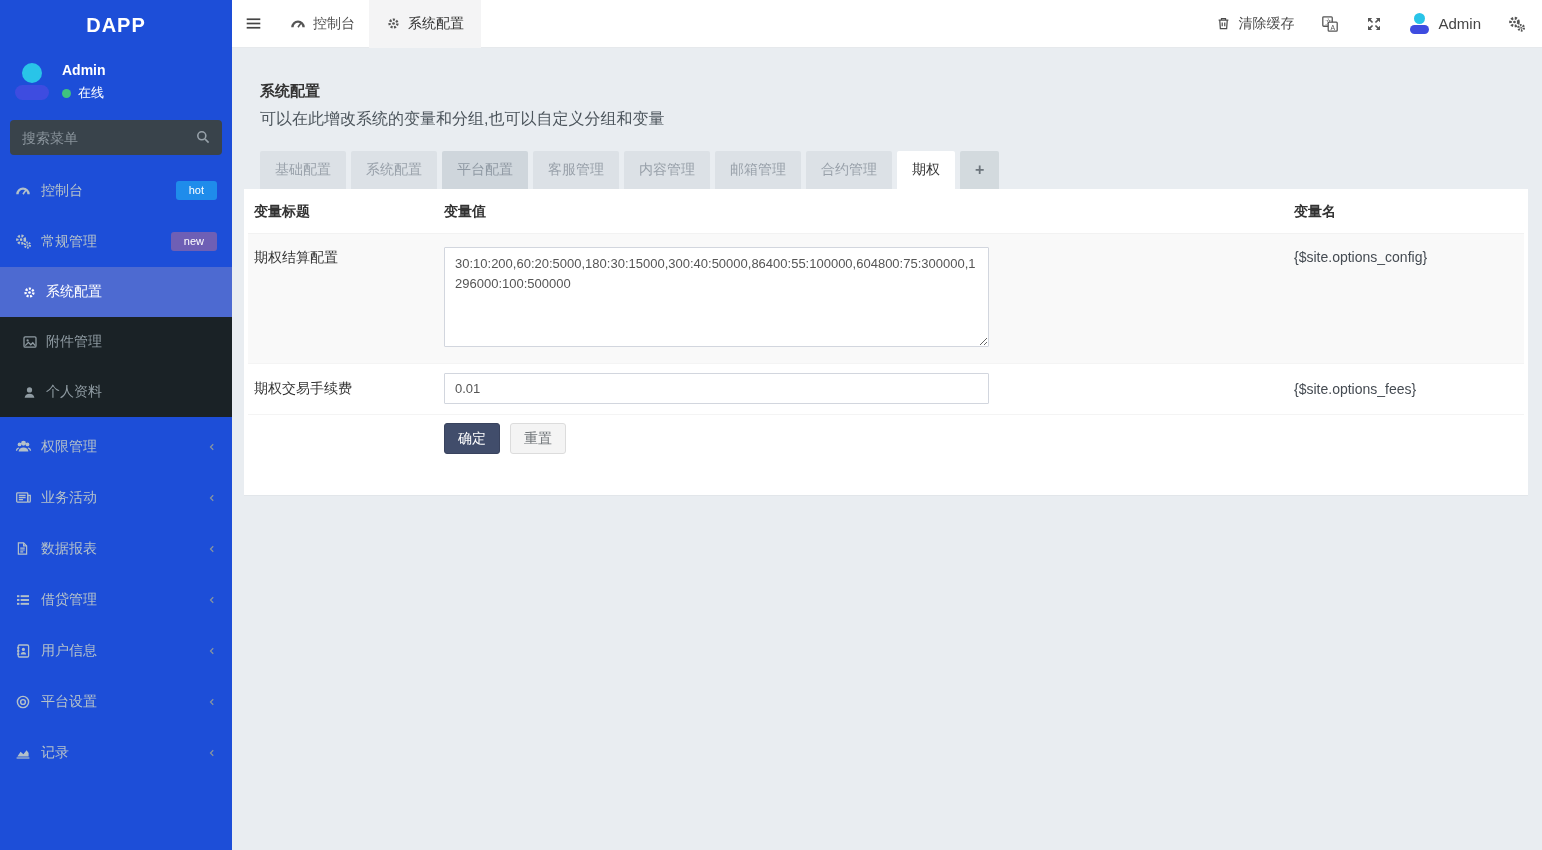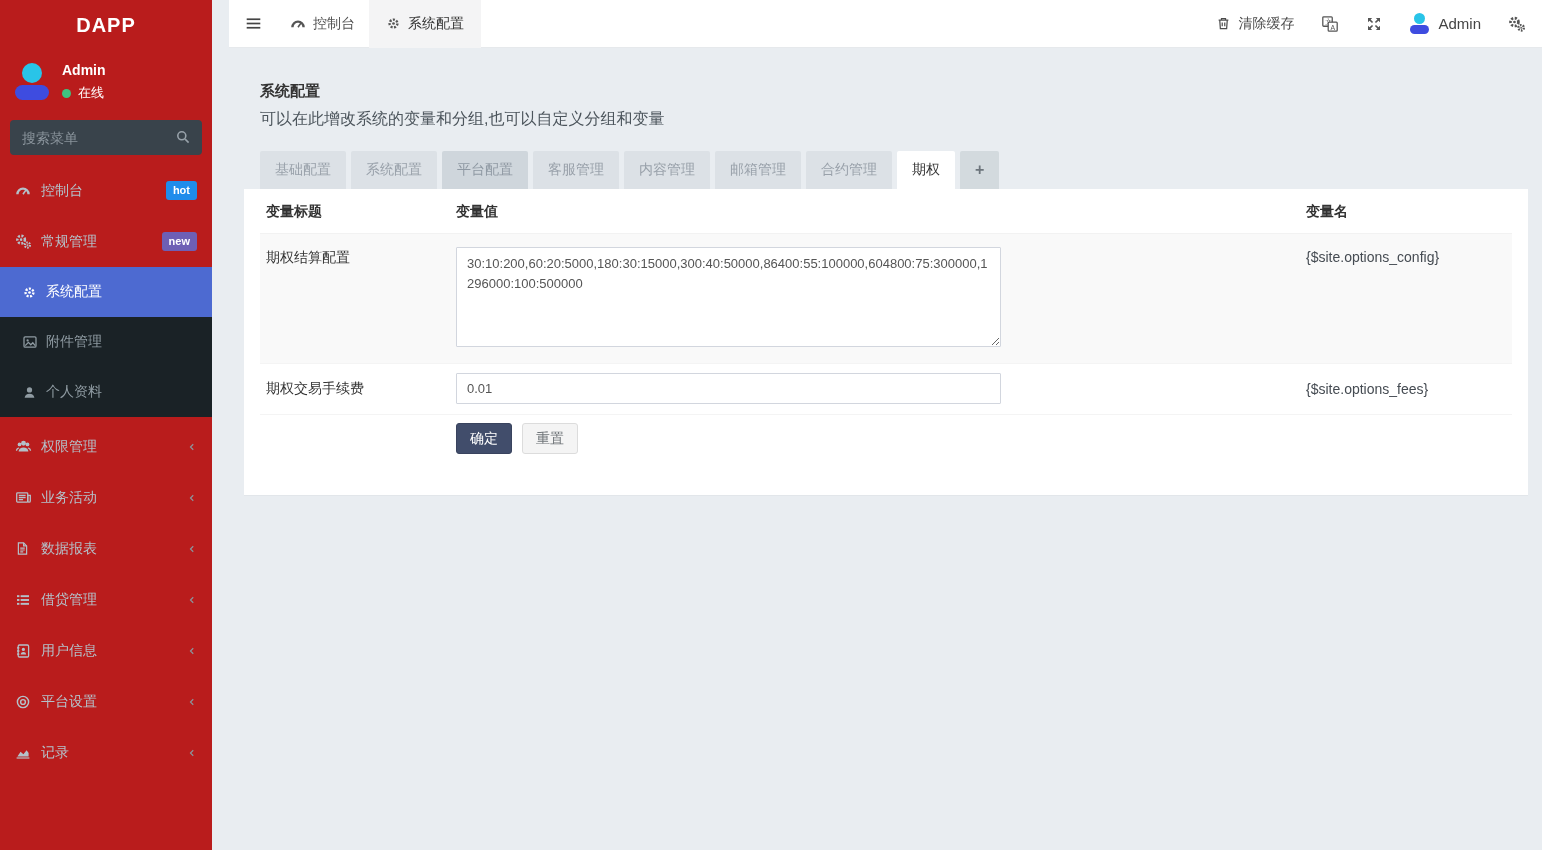--- a/index.html
+++ b/index.html
@@ -7,22 +7,22 @@
   body {
     font-family: "Liberation Sans", "DejaVu Sans", sans-serif;
     background: #e9edf1;
     color: #333;
     font-size: 14px;
   }
   svg { display: block; }
 
   
   .sidebar {
-    position: fixed; left: 0; top: 0; width: 212px; height: 850px;
-    background: #b91c1c; z-index: 5;
+    position: fixed; left: 0; top: 0; width: 232px; height: 850px;
+    background: #1d4ed8; z-index: 5;
   }
   .logo {
     height: 50px; line-height: 50px; text-align: center;
     color: #fff; font-size: 20px; font-weight: bold; letter-spacing: 1px;
   }
   .user-panel { display: flex; align-items: center; padding: 12px 14px 12px 14px; }
   .avatar { position: relative; width: 36px; height: 38px; flex: 0 0 36px; }
   .avatar .head { position: absolute; left: 8px; top: 0; width: 20px; height: 20px; border-radius: 50%; background: #29c4e8; }
   .avatar .torso { position: absolute; left: 1px; top: 22px; width: 34px; height: 15px; border-radius: 8px; background: #3e4ce0; }
   .user-meta { margin-left: 12px; }
@@ -40,21 +40,21 @@
   .search-box .s-icon { position: absolute; right: 11px; top: 9px; color: #98a2aa; }
 
   .menu { list-style: none; margin: 8px 0 0 0; padding: 0; }
   .menu-item {
     display: flex; align-items: center; height: 51px; padding: 0 15px;
     color: #b4c1c9; font-size: 14px; cursor: pointer;
   }
   .mi-icon { width: 26px; flex: 0 0 26px; display: flex; align-items: center; }
   .mi-label { flex: 1 1 auto; }
   .badge {
-    font-size: 11px; font-weight: bold; color: #fff; padding: 2px 7px;
+    font-size: 11px; font-weight: normal; color: #fff; padding: 2px 13px;
     border-radius: 3px; line-height: 1.3;
   }
   .badge-hot { background: #1f8ceb; }
   .badge-new { background: #6e5fb5; }
   .chev { color: #8a969e; margin-left: 6px; }
 
   .submenu { background: #1a2226; }
   .submenu .menu-item { height: 50px; padding-left: 22px; color: #8f9ba2; }
   .submenu .menu-item .mi-icon { width: 24px; flex-basis: 24px; color: #8f9ba2; }
   .submenu .menu-item.active { background: #4d6ad1; color: #fff; }
@@ -90,21 +90,21 @@
   .tabs { display: flex; margin-top: 21px; padding-left: 16px; }
   .tab {
     height: 38px; display: flex; align-items: center; padding: 0 15px;
     margin-right: 5px; background: #dce1e6; color: #99a1aa; font-size: 14px;
     border-radius: 2px 2px 0 0; cursor: pointer; white-space: nowrap;
   }
   .tab-shaded { background: #cfd6dc; color: #8f99a3; }
   .tab.active { background: #ffffff; color: #333; }
   .tab-add { background: #d3dade; color: #6d757c; font-weight: bold; font-size: 16px; padding: 0 15px; }
 
-  .panel { background: #fff; padding: 0 16px; border-bottom: 1px solid #e2e6ea; }
+  .panel { background: #fff; padding: 0 4px; border-bottom: 1px solid #e2e6ea; }
   .grid-row { display: grid; grid-template-columns: 196px 850px 1fr; }
   .thead { padding: 14px 0 12px 0; border-bottom: 1px solid #f2f2f2; }
   .thead .cell { font-weight: bold; font-size: 14px; color: #333; }
   .cell-label { padding-left: 6px; }
   .trow1 { background: #f9f9f9; border-bottom: 1px solid #f4f4f4; padding: 13px 0; align-items: start; }
   .trow2 { border-bottom: 1px solid #f4f4f4; padding: 9px 0 10px 0; align-items: center; }
   .var-title { font-size: 14px; color: #333; }
   .trow1 .var-title { padding-top: 2px; }
   .var-name { font-size: 14px; color: #454b52; }
   .trow1 .var-name { padding-top: 2px; }

